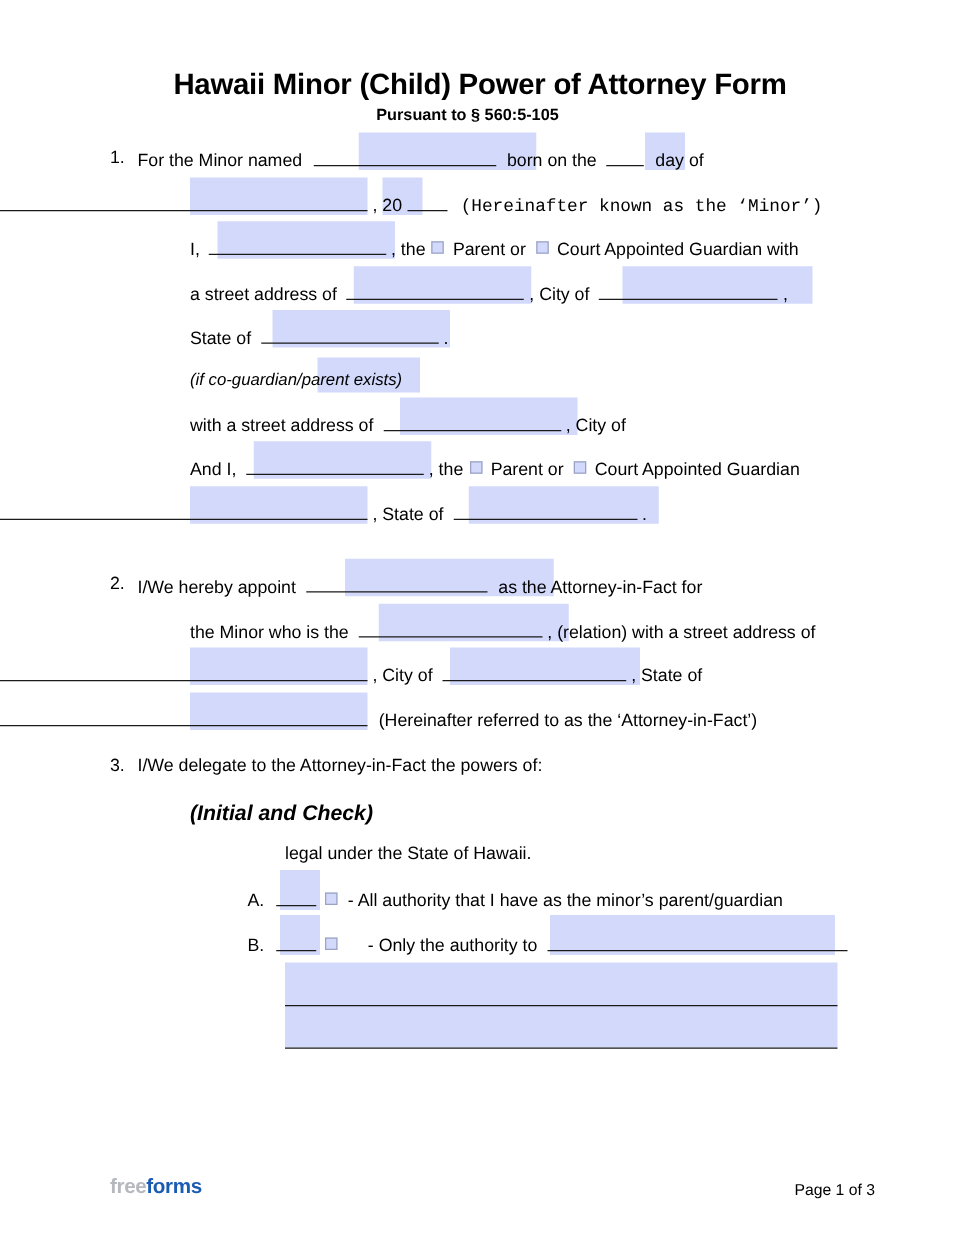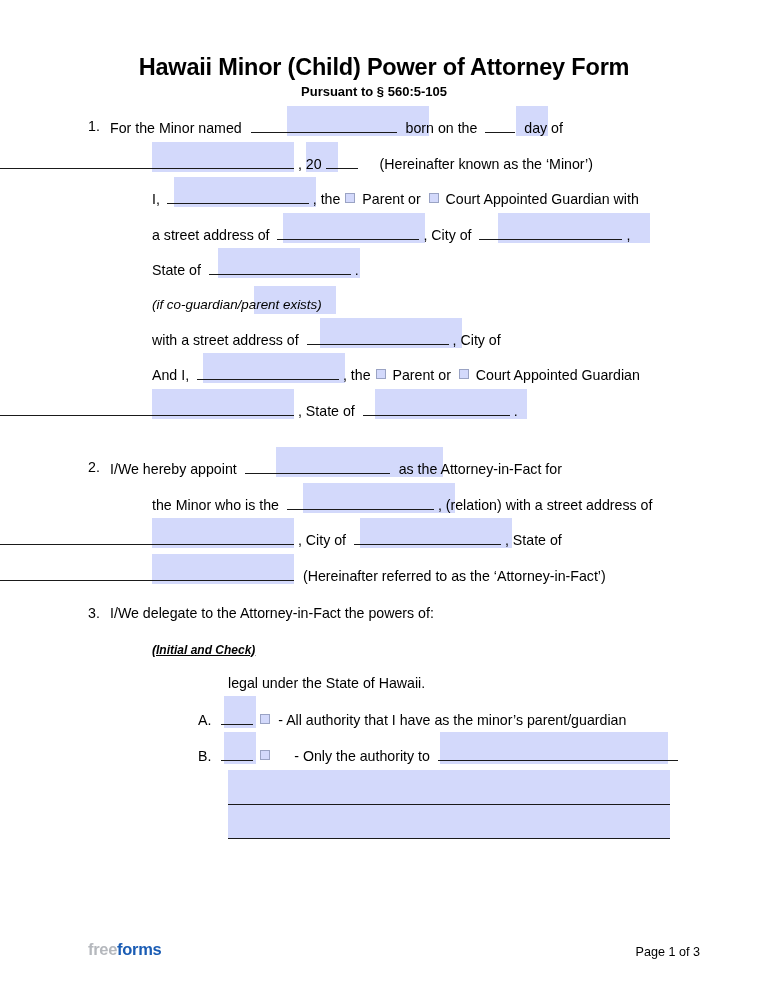--- a/index.html
+++ b/index.html
@@ -111,22 +111,21 @@
     z-index: 3;
     box-sizing: content-box;
   }
 
   .ital-ul {
     font-style: italic;
   }
   .ital-ul-b {
     font-style: italic;
     font-weight: bold;
-    text-decoration: underline;
-    font-size: 12px;
+    font-size: 17px;
   }
 
   
   .footer-logo {
     position: absolute;
     left: 88px;
     top: 940px;
     font-size: 16.5px;
     font-weight: bold;
     letter-spacing: -0.3px;
@@ -162,21 +161,21 @@
       <span class="rule" style="width:30px; margin-left:4px;"></span>
       <span class="txt" style="margin-left:5px;">day of</span>
     </div>
 
     <div class="line">
       <div class="fld" style="left:152px; top:-12px; width:142px; height:30px;"></div>
       <div class="fld" style="left:306px; top:-12px; width:32px; height:30px;"></div>
       <span class="ind-body rule" style="width:142px;"></span>
       <span class="txt">, 20</span>
       <span class="rule" style="width:32px;"></span>
-      <span class="txt" style="margin-left:18px;">(Hereinafter known as the ‘Minor’)</span>
+      <span class="txt" style="margin-left:7px;font-family:Liberation Mono, monospace;">(Hereinafter known as the ‘Minor’)</span>
     </div>
 
     <div class="line">
       <div class="fld" style="left:174px; top:-12px; width:142px; height:30px;"></div>
       <span class="ind-body txt">I,</span>
       <span class="rule" style="width:142px; margin-left:3px;"></span>
       <span class="txt">, the</span>
       <span class="cbox"></span>
       <span class="txt" style="margin-left:2px;">Parent or</span>
       <span class="cbox" style="margin-left:4px;"></span>

